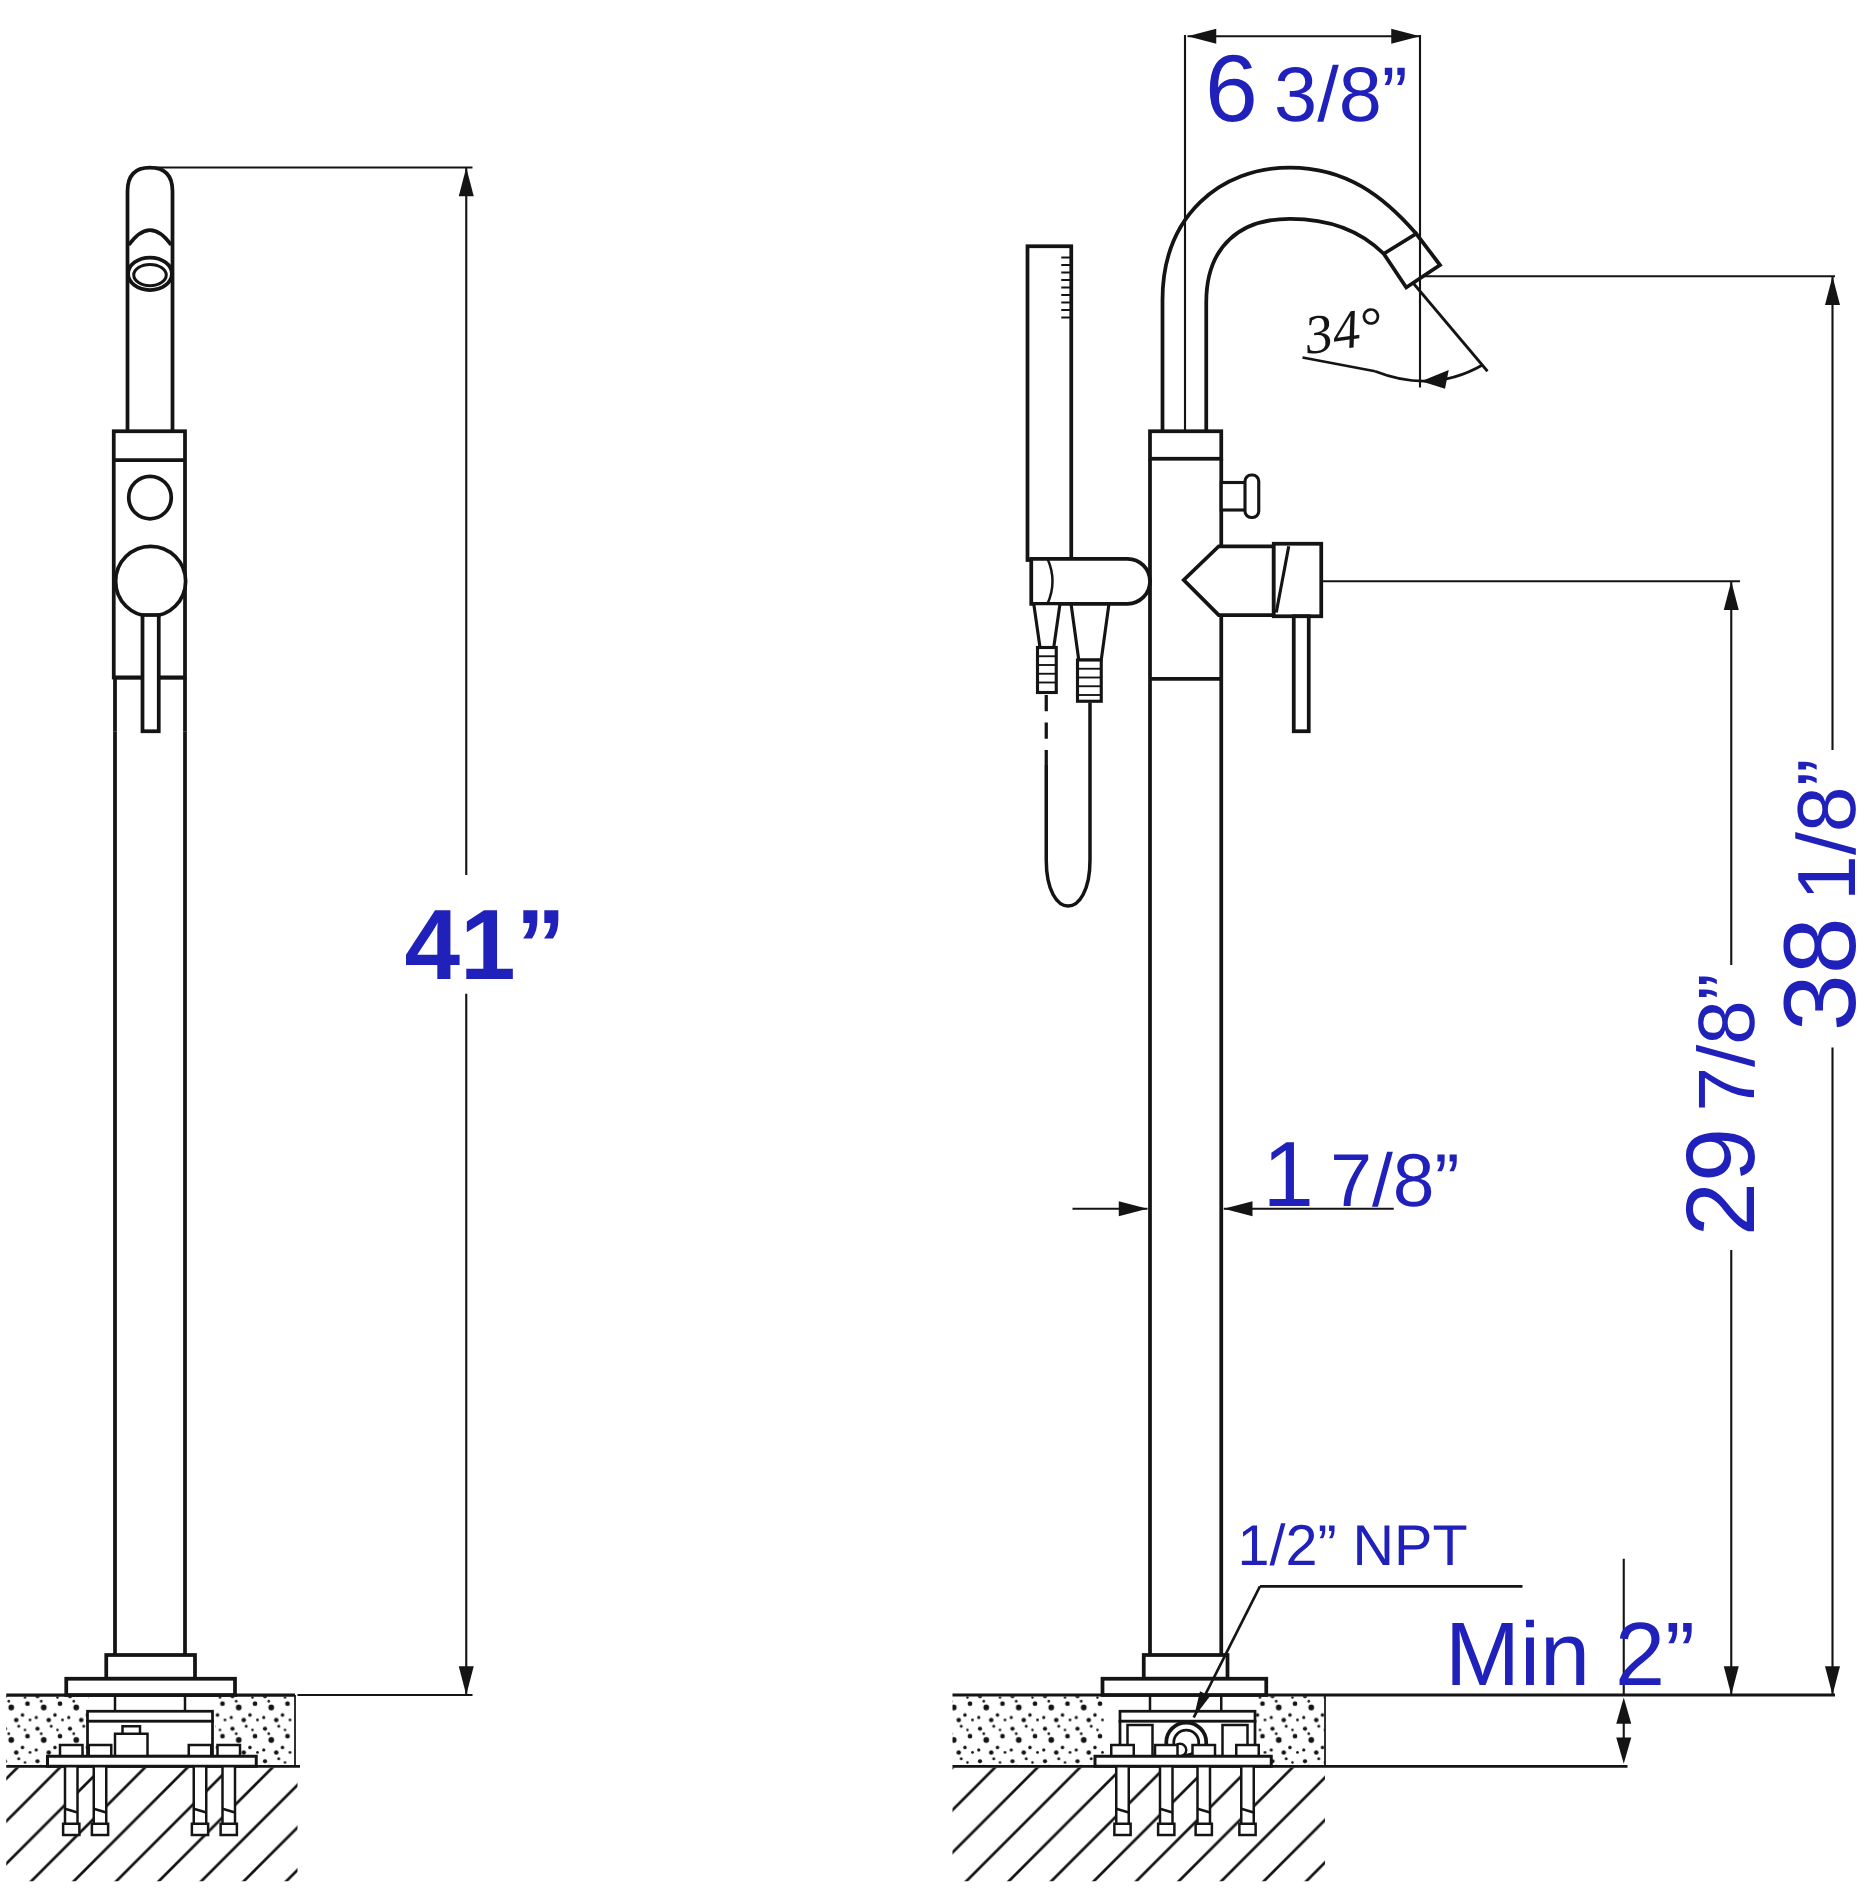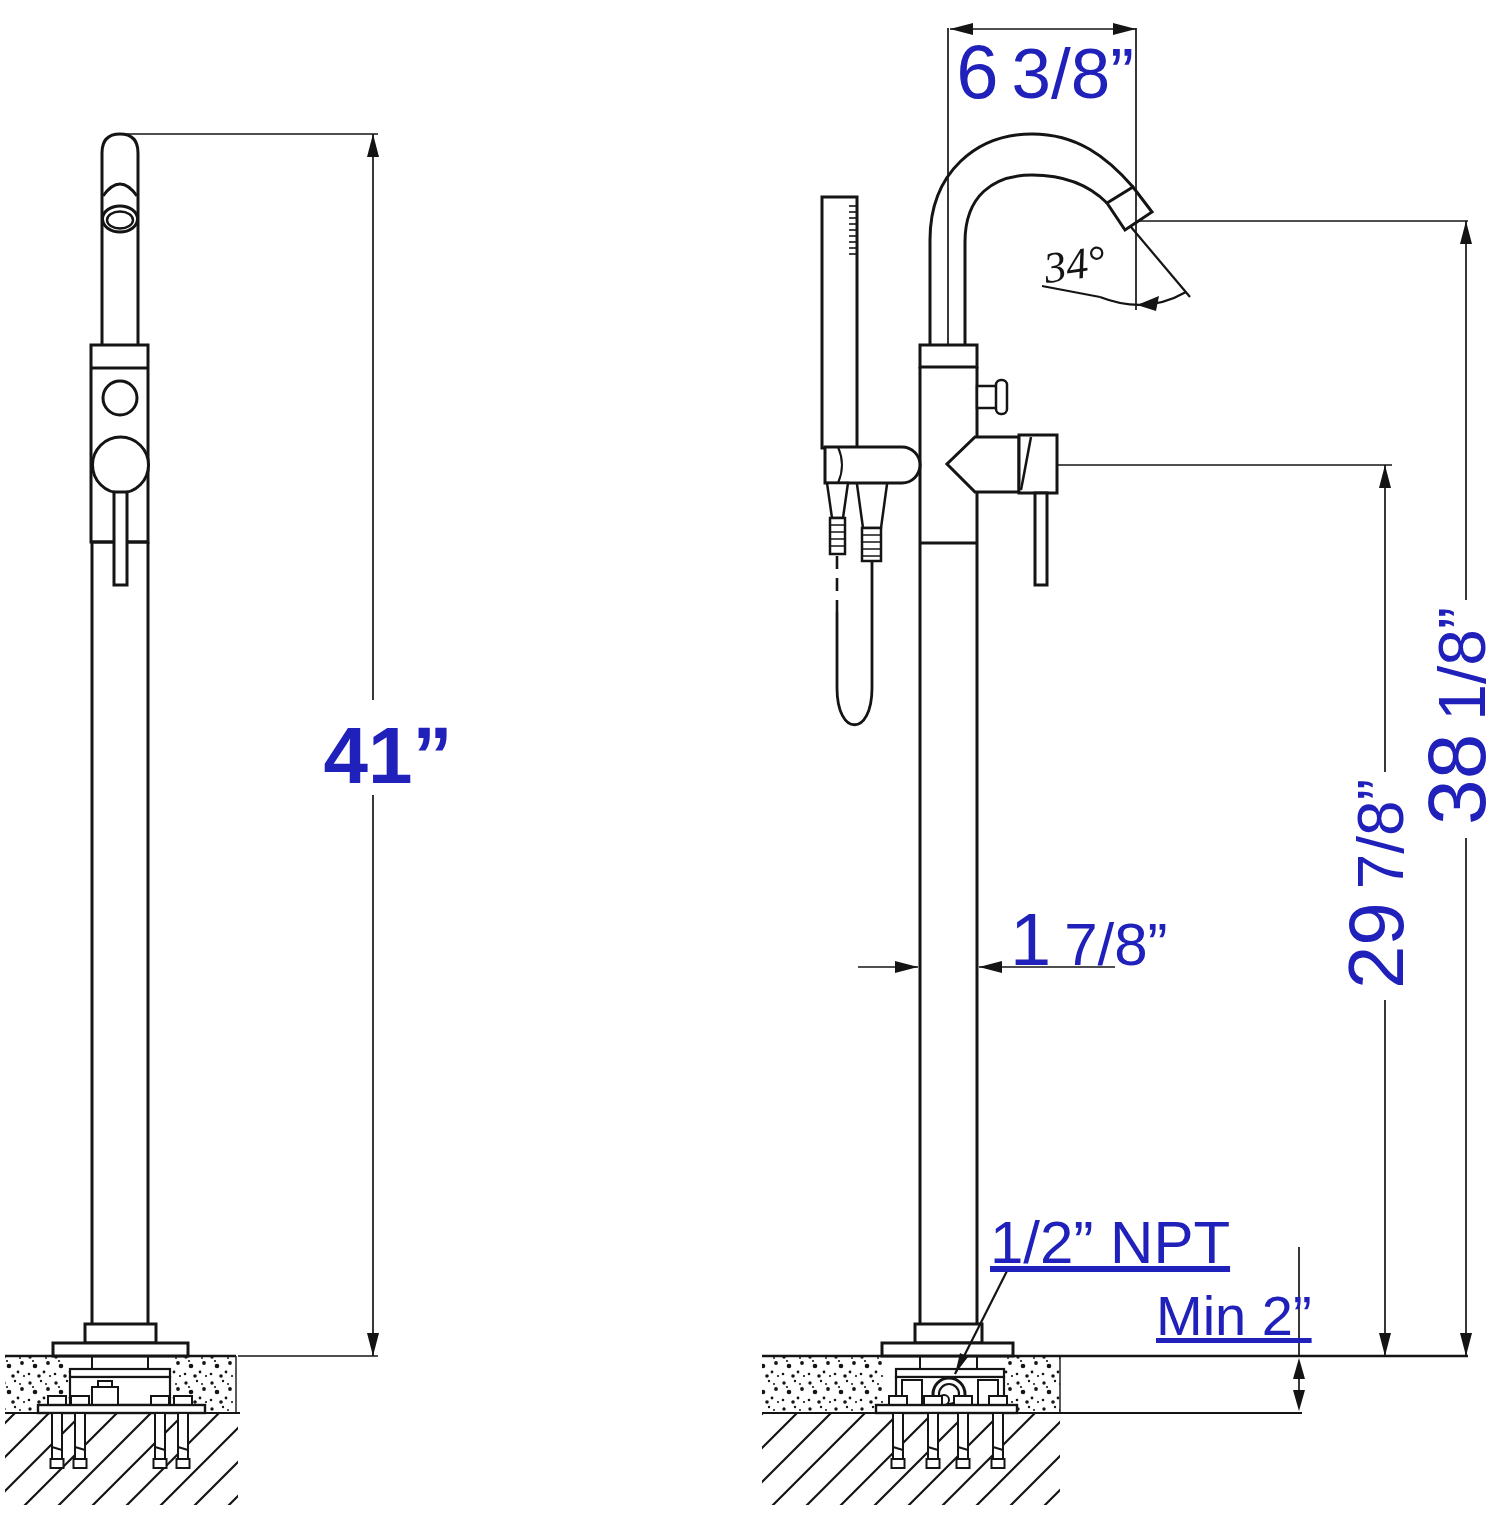--- a/index.html
+++ b/index.html
@@ -2,29 +2,29 @@
 <html><head>
 <meta charset="utf-8">
 <style>
   html,body{margin:0;padding:0;background:#ffffff;}
   #stage{position:relative;width:1500px;height:1520px;background:#ffffff;overflow:hidden;
          font-family:"Liberation Sans", sans-serif;}
   #stage svg{position:absolute;left:0;top:0;}
   .dim-label{position:absolute;display:flex;align-items:baseline;white-space:nowrap;
              color:#2020bb;line-height:1;}
   .dim-label .big{font-size:76px;}
-  .dim-label .small{font-size:71px;margin-left:13px;}
+  .dim-label .small{font-size:62px;margin-left:13px;}
   .center{justify-content:center;}
   .rot{transform:translate(-50%,-50%) rotate(-90deg);}
   #lbl-overall .big{font-size:80px;font-weight:bold;}
   #lbl-handle-h .big{font-size:78px;} #lbl-handle-h .small{font-size:64px;}
   #lbl-spout-h .big{font-size:82px;} #lbl-spout-h .small{font-size:66px;}
   #lbl-pipe .big{font-size:74px;} #lbl-pipe .small{font-size:60px;}
-  #lbl-inlet{font-size:60px;text-decoration:underline;}
-  #lbl-floor{font-size:56px;text-decoration:underline;}
+  #lbl-inlet{font-size:46px;}
+  #lbl-floor{font-size:72px;}
   #lbl-angle{font-size:44px;color:#141414;font-style:italic;transform:rotate(-8deg);
              font-family:"Liberation Serif", serif;}
 </style>
 </head>
 <body>
 
 <div id="stage">
 <svg width="1500" height="1520" viewBox="0 0 1500 1520">
   <defs>
     <pattern id="stipple" width="26" height="26" patternUnits="userSpaceOnUse">

